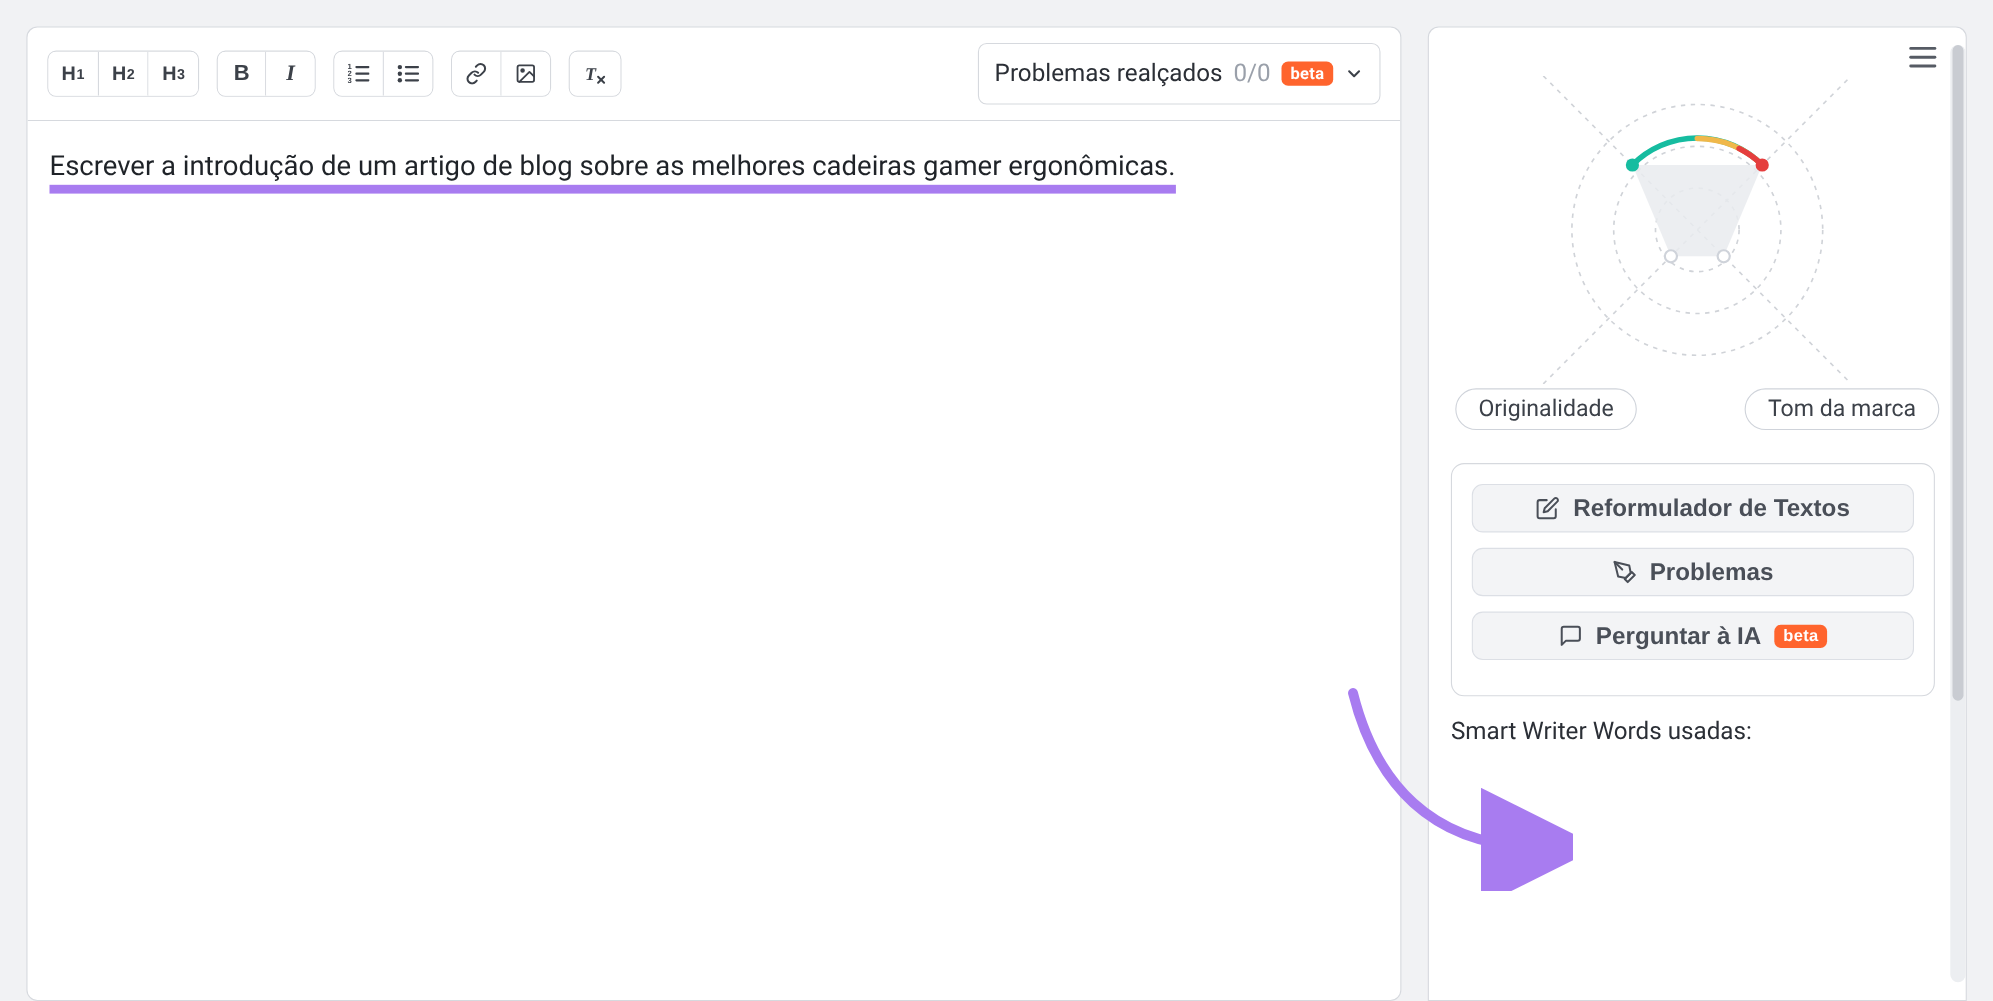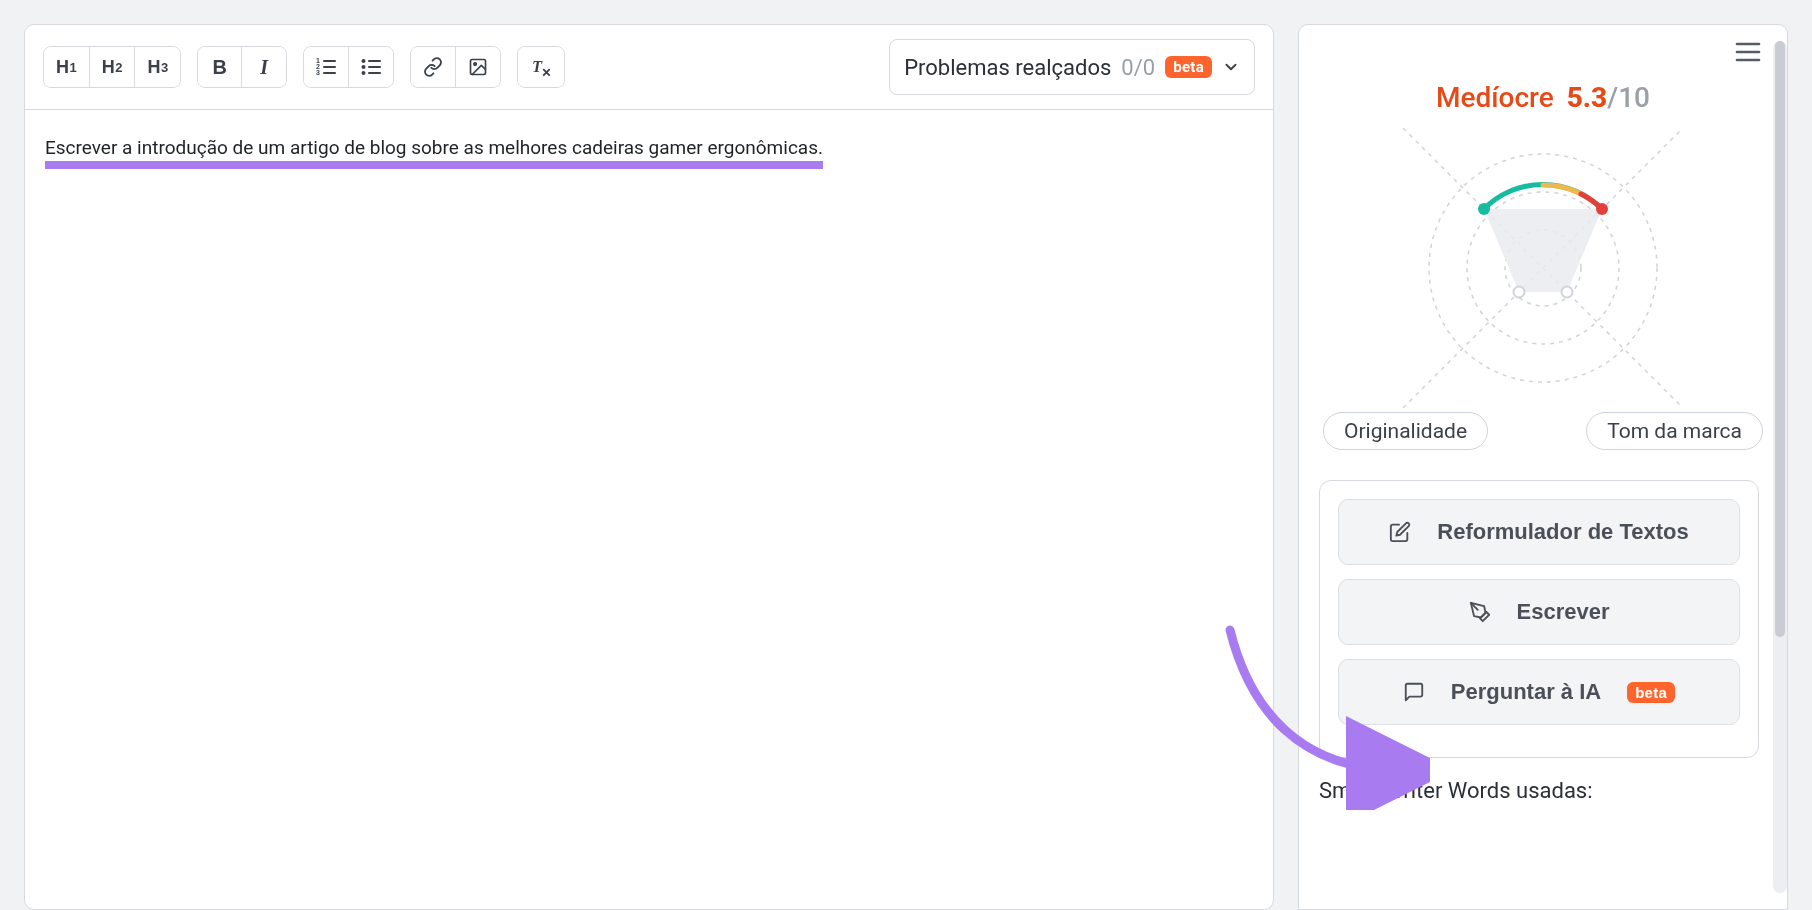--- a/index.html
+++ b/index.html
@@ -107,21 +107,21 @@
     font-weight: 700;
     border-radius: 6px;
     padding: 2px 8px;
     letter-spacing: 0.3px;
   }
 
   .editor-body {
     padding: 24px 20px;
     flex: 1;
     overflow: auto;
-    font-size: 19px;
+    font-size: 25px;
     line-height: 1.45;
   }
   .highlight-line {
     display: inline;
     border-bottom: 8px solid var(--purple-underline);
     padding-bottom: 2px;
   }
 
   
   .side {
@@ -215,26 +215,26 @@
     font-style: italic;
     font-size: 20px;
     color: #9aa0aa;
     cursor: pointer;
   }
 
   .action-btn {
     display: flex;
     align-items: center;
     justify-content: center;
-    gap: 26px;
+    gap: 12px;
     width: 100%;
     background: var(--btn-bg);
     border: 1px solid var(--btn-border);
     border-radius: 10px;
-    padding: 19px 10px;
+    padding: 8px 10px;
     font-size: 22px;
     font-weight: 600;
     color: #4a4f58;
     cursor: pointer;
     margin-bottom: 14px;
     text-align: right;
   }
   .action-btn:last-of-type { margin-bottom: 0; }
 
   .words-used {
@@ -364,24 +364,20 @@
         <svg width="26" height="22" viewBox="0 0 26 22">
             <g stroke="#565b64" stroke-width="2.6" stroke-linecap="round">
               <line x1="2" y1="3" x2="24" y2="3"></line>
               <line x1="2" y1="11" x2="24" y2="11"></line>
               <line x1="2" y1="19" x2="24" y2="19"></line>
             </g>
           </svg>
       </div>
     </div>
 
-    <div class="score-row">
-      <span class="score-label">Medíocre</span>
-      <span class="score-val">5.3</span><span class="score-max">/10</span>
-    </div>
 
 
     <div class="radar-wrap">
       <svg width="300" height="280" viewBox="0 0 300 280">
         <g transform="translate(150,140)">
 
           <g stroke="#d0d3d8" stroke-width="1.5" stroke-dasharray="4 5">
             <line x1="-140" y1="-140" x2="140" y2="140"></line>
             <line x1="-140" y1="140" x2="140" y2="-140"></line>
           </g>
@@ -423,21 +419,21 @@
           </svg>
         <span>Reformulador de Textos</span>
       </button>
 
       <button class="action-btn">
         <svg width="22" height="22" viewBox="0 0 24 24" fill="none" stroke="#4a4f58" stroke-width="2" stroke-linecap="round" stroke-linejoin="round">
             <path d="M12 19l7-7 3 3-7 7-3-3z"></path>
             <path d="M18 13l-1.5-7.5L2 2l3.5 14.5L13 18l5-5z"></path>
             <path d="M2 2l7.586 7.586"></path>
           </svg>
-        <span>Escrever</span>
+        <span>Problemas</span>
       </button>
 
       <button class="action-btn" style="margin-bottom:12px;">
         <svg width="22" height="22" viewBox="0 0 24 24" fill="none" stroke="#4a4f58" stroke-width="2" stroke-linecap="round" stroke-linejoin="round">
             <path d="M21 15a2 2 0 0 1-2 2H7l-4 4V5a2 2 0 0 1 2-2h14a2 2 0 0 1 2 2z"></path>
           </svg>
         <span>Perguntar à IA</span>
         <span class="badge-beta">beta</span>
       </button>
     </div>

